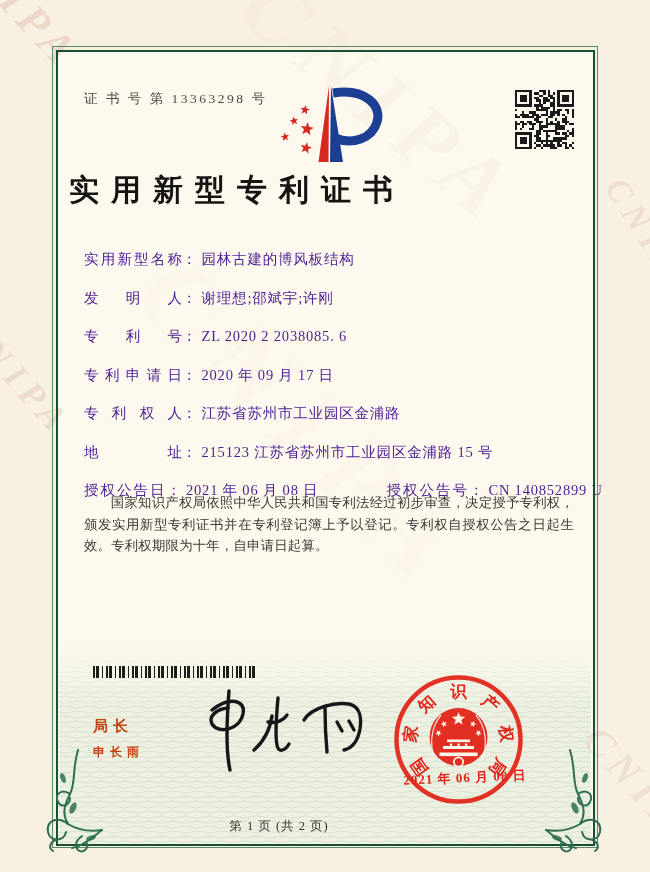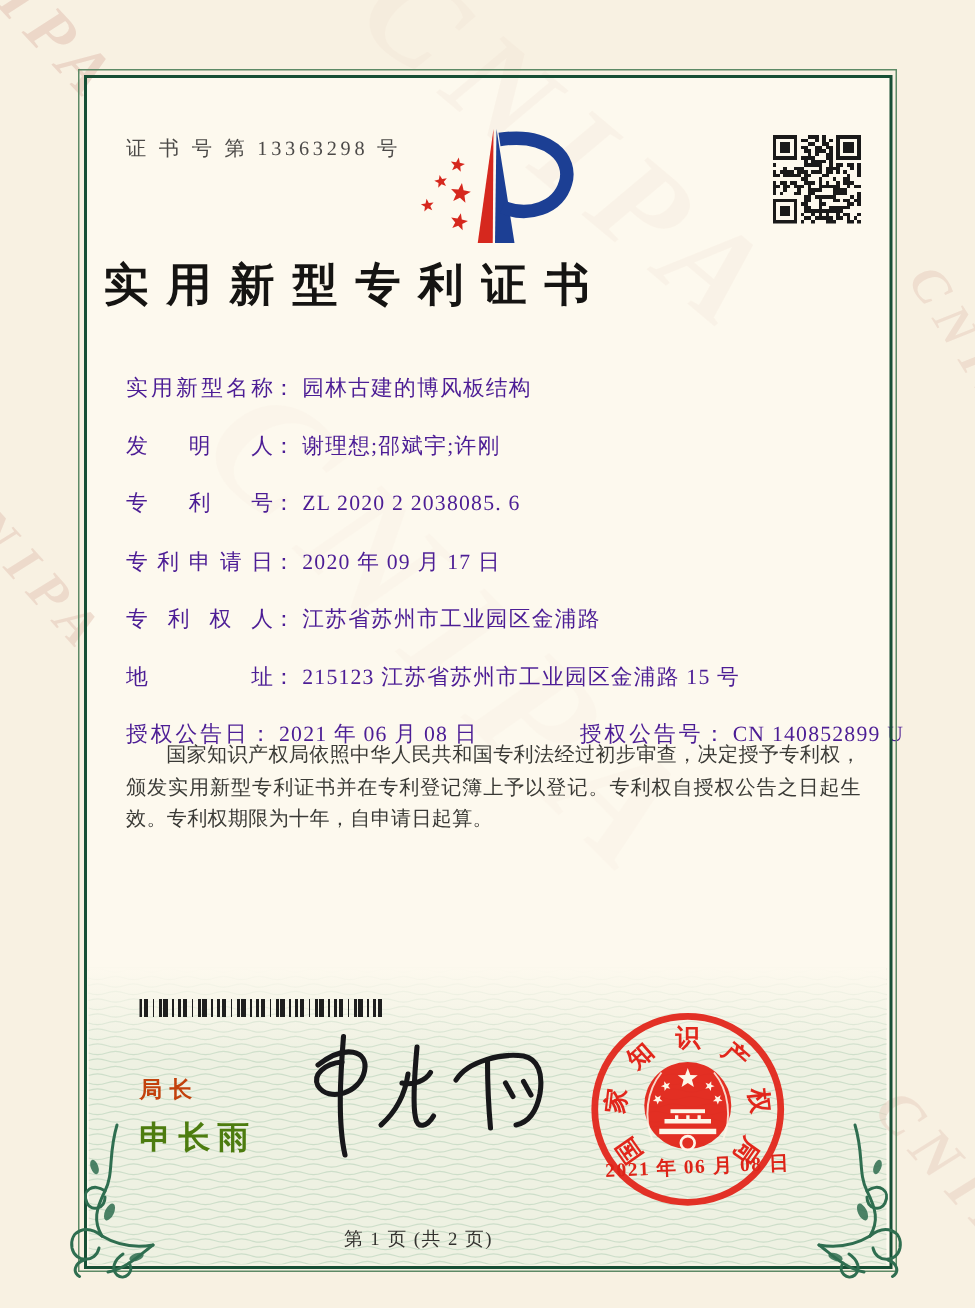--- a/index.html
+++ b/index.html
@@ -39,21 +39,21 @@
   
   .body-text{position:absolute;left:84px;top:492px;width:490px;z-index:5;font-size:13.4px;
              line-height:21.6px;color:#3a3a36;text-align:justify;letter-spacing:.2px;}
   .body-text p{margin:0;text-indent:2em;}
   
   .barcode{position:absolute;left:93px;top:666px;width:165px;height:12px;z-index:5;
            background:repeating-linear-gradient(90deg,#1e1e1e 0 2px,transparent 2px 3px,#1e1e1e 3px 6px,transparent 6px 9px,#1e1e1e 9px 10px,transparent 10px 13px);}
   .signer-title{position:absolute;left:93px;top:717px;z-index:5;font-family:"Liberation Sans",sans-serif;
                 font-size:15px;font-weight:700;letter-spacing:5px;color:#c2410c;}
   .signer-name{position:absolute;left:93px;top:744px;z-index:5;font-family:"Liberation Sans",sans-serif;
-               font-size:21px;font-weight:700;letter-spacing:5px;color:#4d7c0f;}
+               font-size:12px;font-weight:700;letter-spacing:5px;color:#c2410c;}
   .signature{position:absolute;left:192px;top:676px;z-index:5;}
   .seal{position:absolute;left:386px;top:667px;z-index:5;}
   .seal-date{position:absolute;left:397px;top:769px;width:136px;z-index:5;text-align:center;
              font-size:13px;font-weight:700;color:#dd2418;transform:rotate(-2.5deg);letter-spacing:1px;}
   .footer{position:absolute;left:57px;top:818px;width:444px;z-index:5;text-align:center;
           font-size:12.5px;letter-spacing:1px;color:#33322f;}
   .flourish{position:absolute;z-index:7;pointer-events:none;}
   .fl-bl{left:36px;top:748px;}
   .fl-br{left:528px;top:748px;transform:scaleX(-1);}
 </style>

